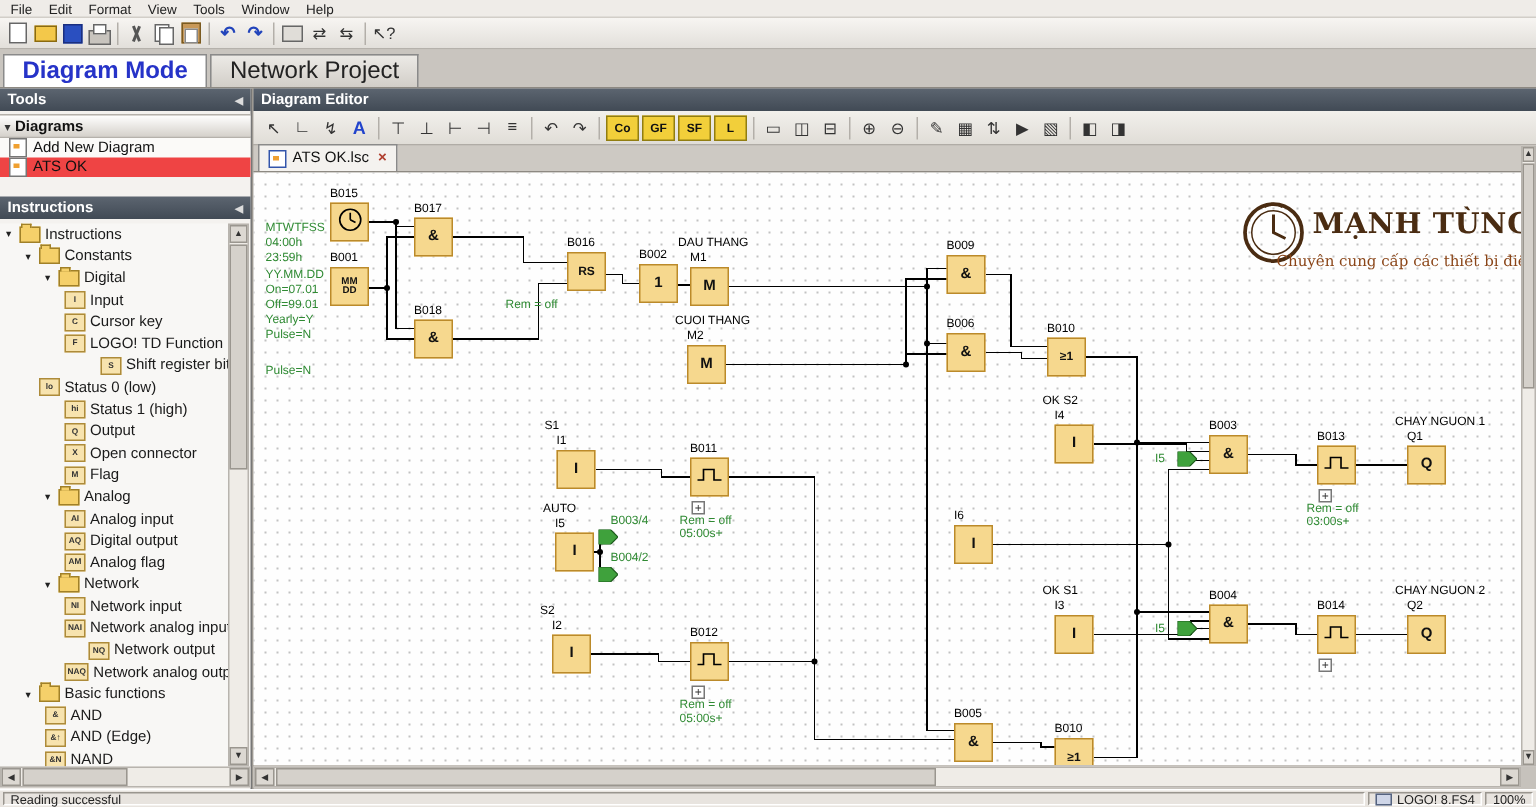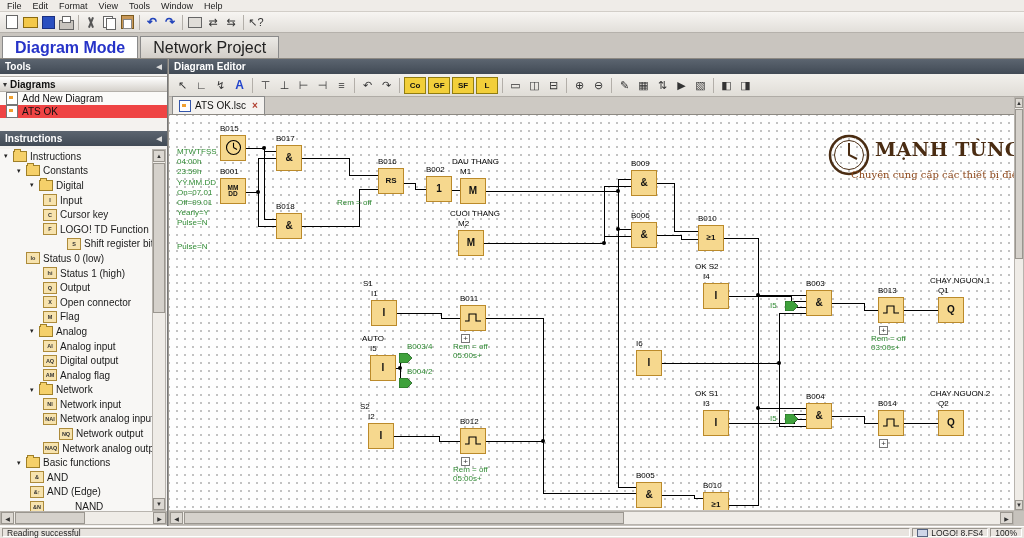--- a/index.html
+++ b/index.html
@@ -271,21 +271,21 @@
           <span>Basic functions</span>
         </div>
         <div class="trow" style="padding-left: 30px;">
           <span class="badge">&amp;</span>
           <span>AND</span>
         </div>
         <div class="trow" style="padding-left: 30px; align-items: center;">
           <span class="badge">&amp;↑</span>
           <span>AND (Edge)</span>
         </div>
-        <div class="trow" style="padding-left: 30px; gap: 28px;">
+        <div class="trow" style="padding-left: 30px;">
           <span class="badge">&amp;N</span>
           <span>NAND</span>
         </div>
       </div>
     <div class="vsb treesb">
       <span class="sbtn up">▲</span>
       <span class="sthumb"></span>
       <span class="sbtn dn">▼</span>
     </div>
     <div class="hsb leftsb">

